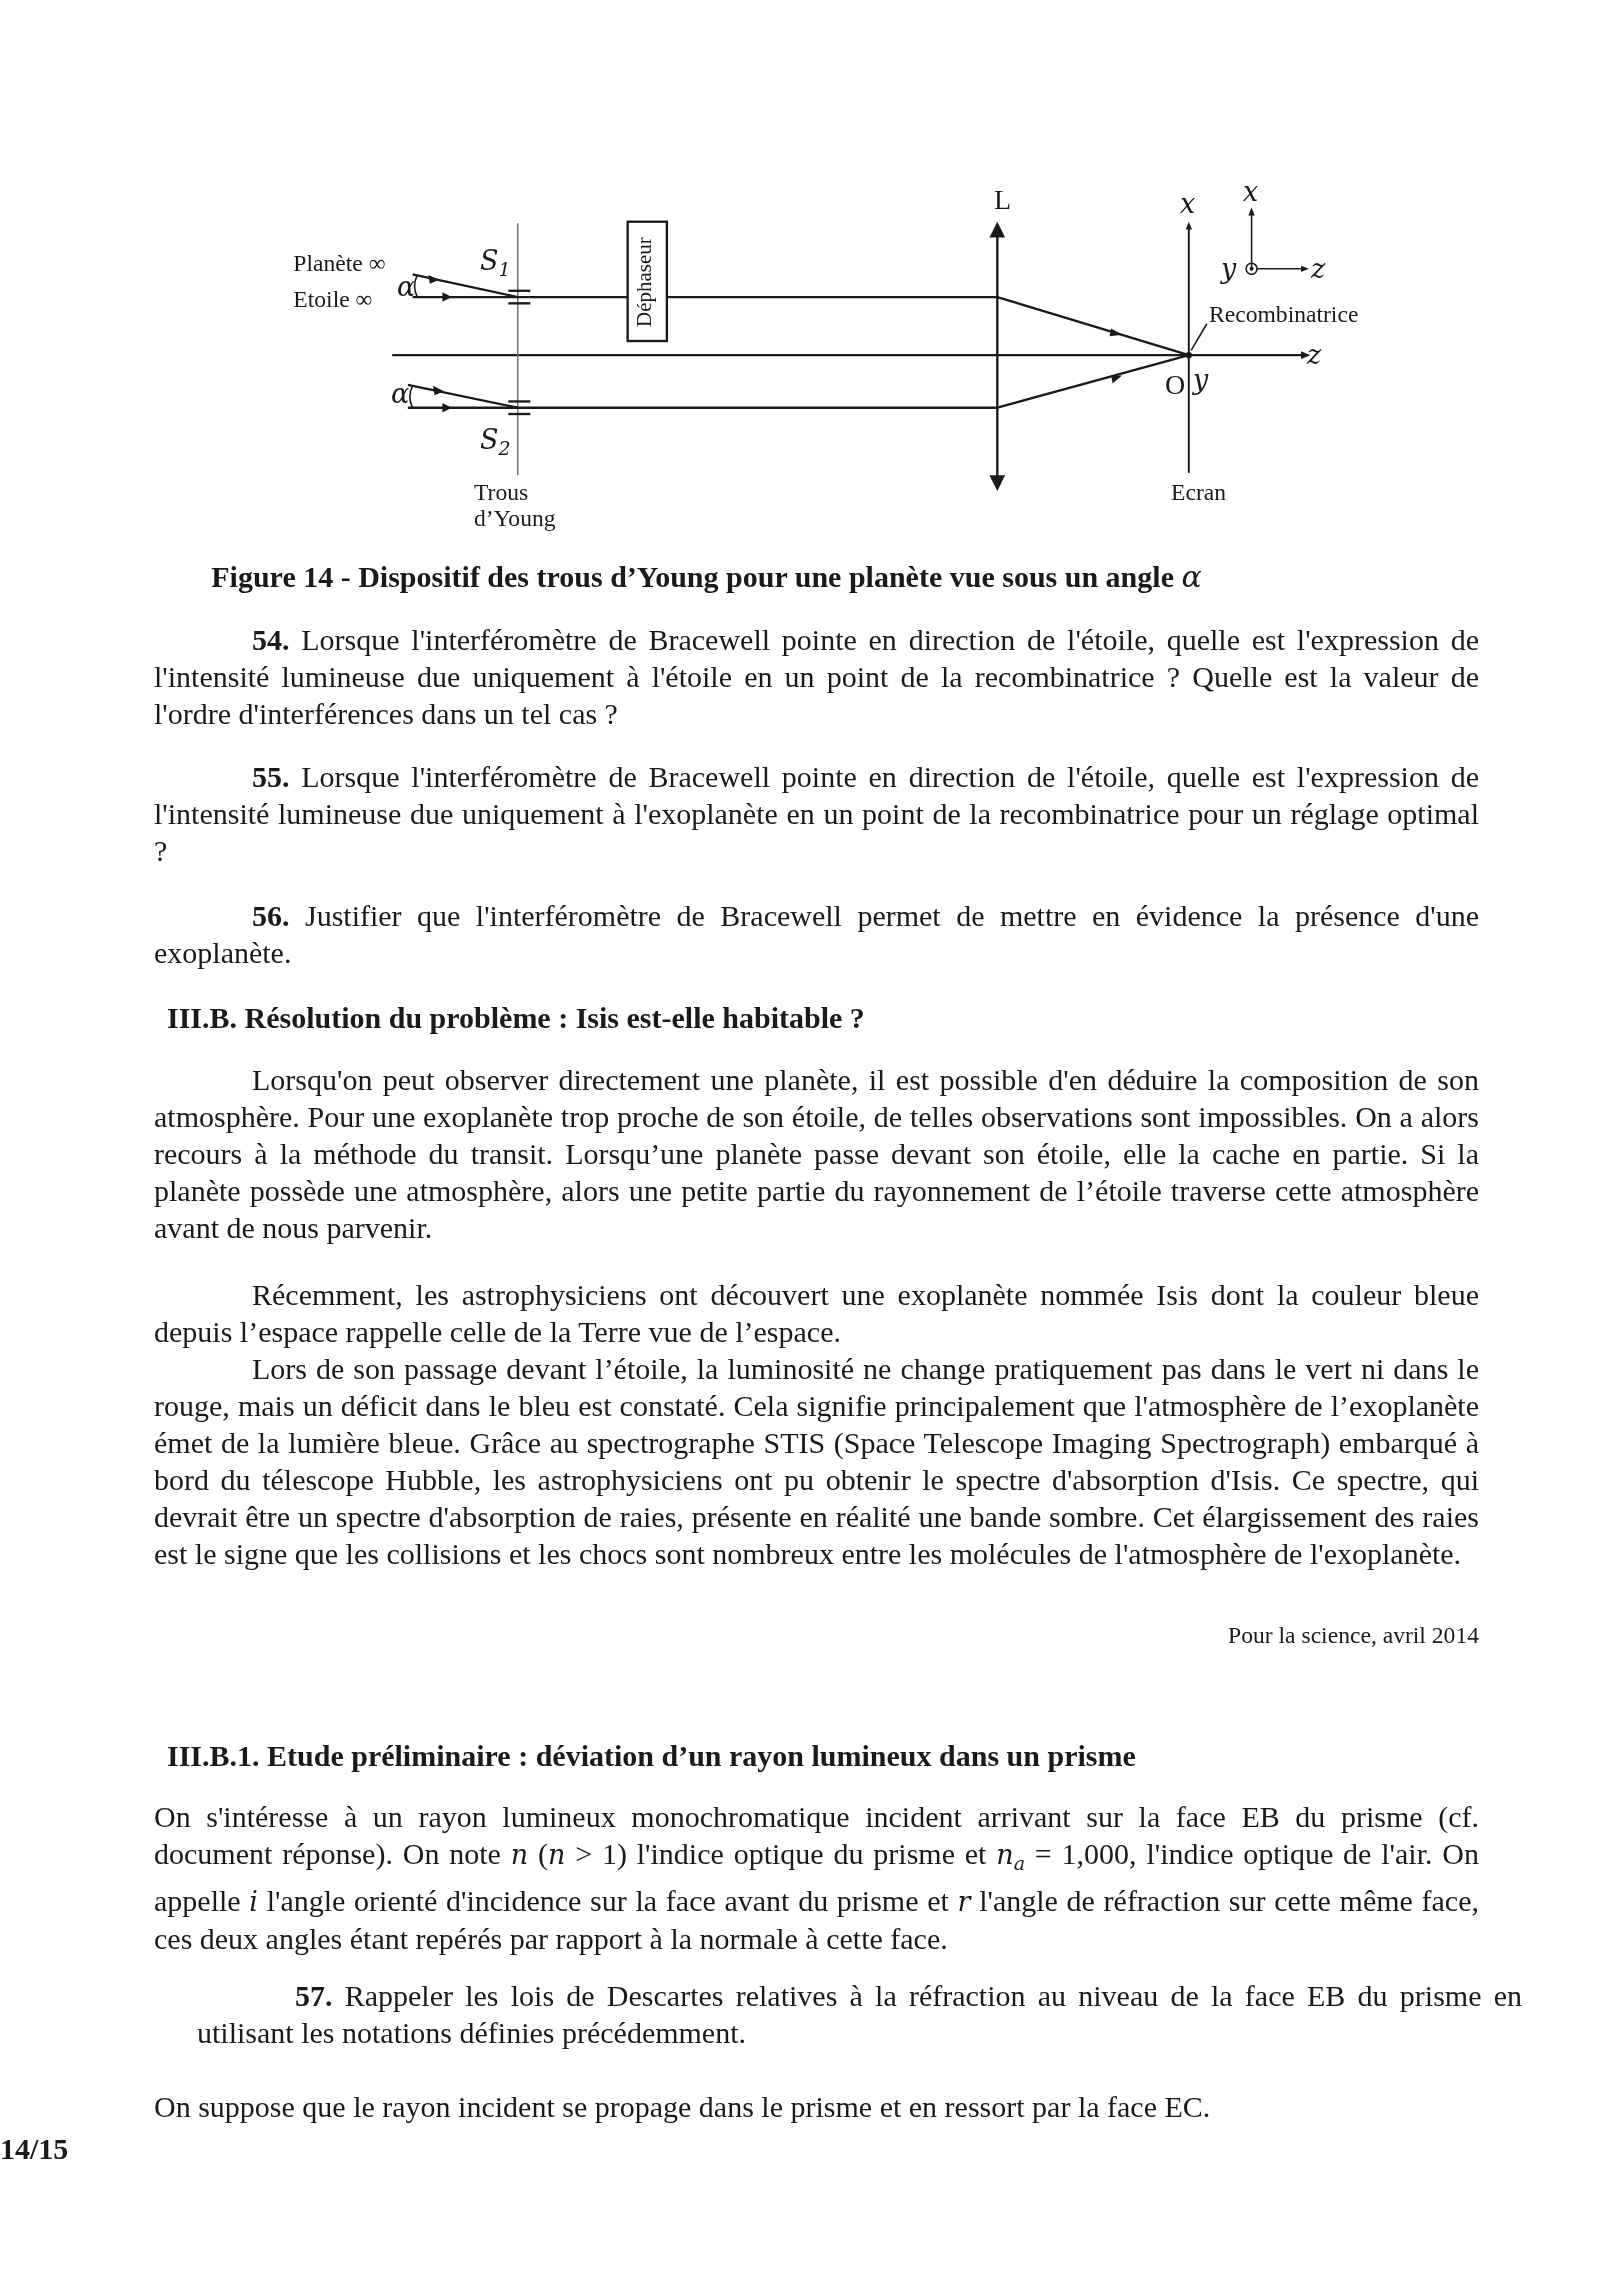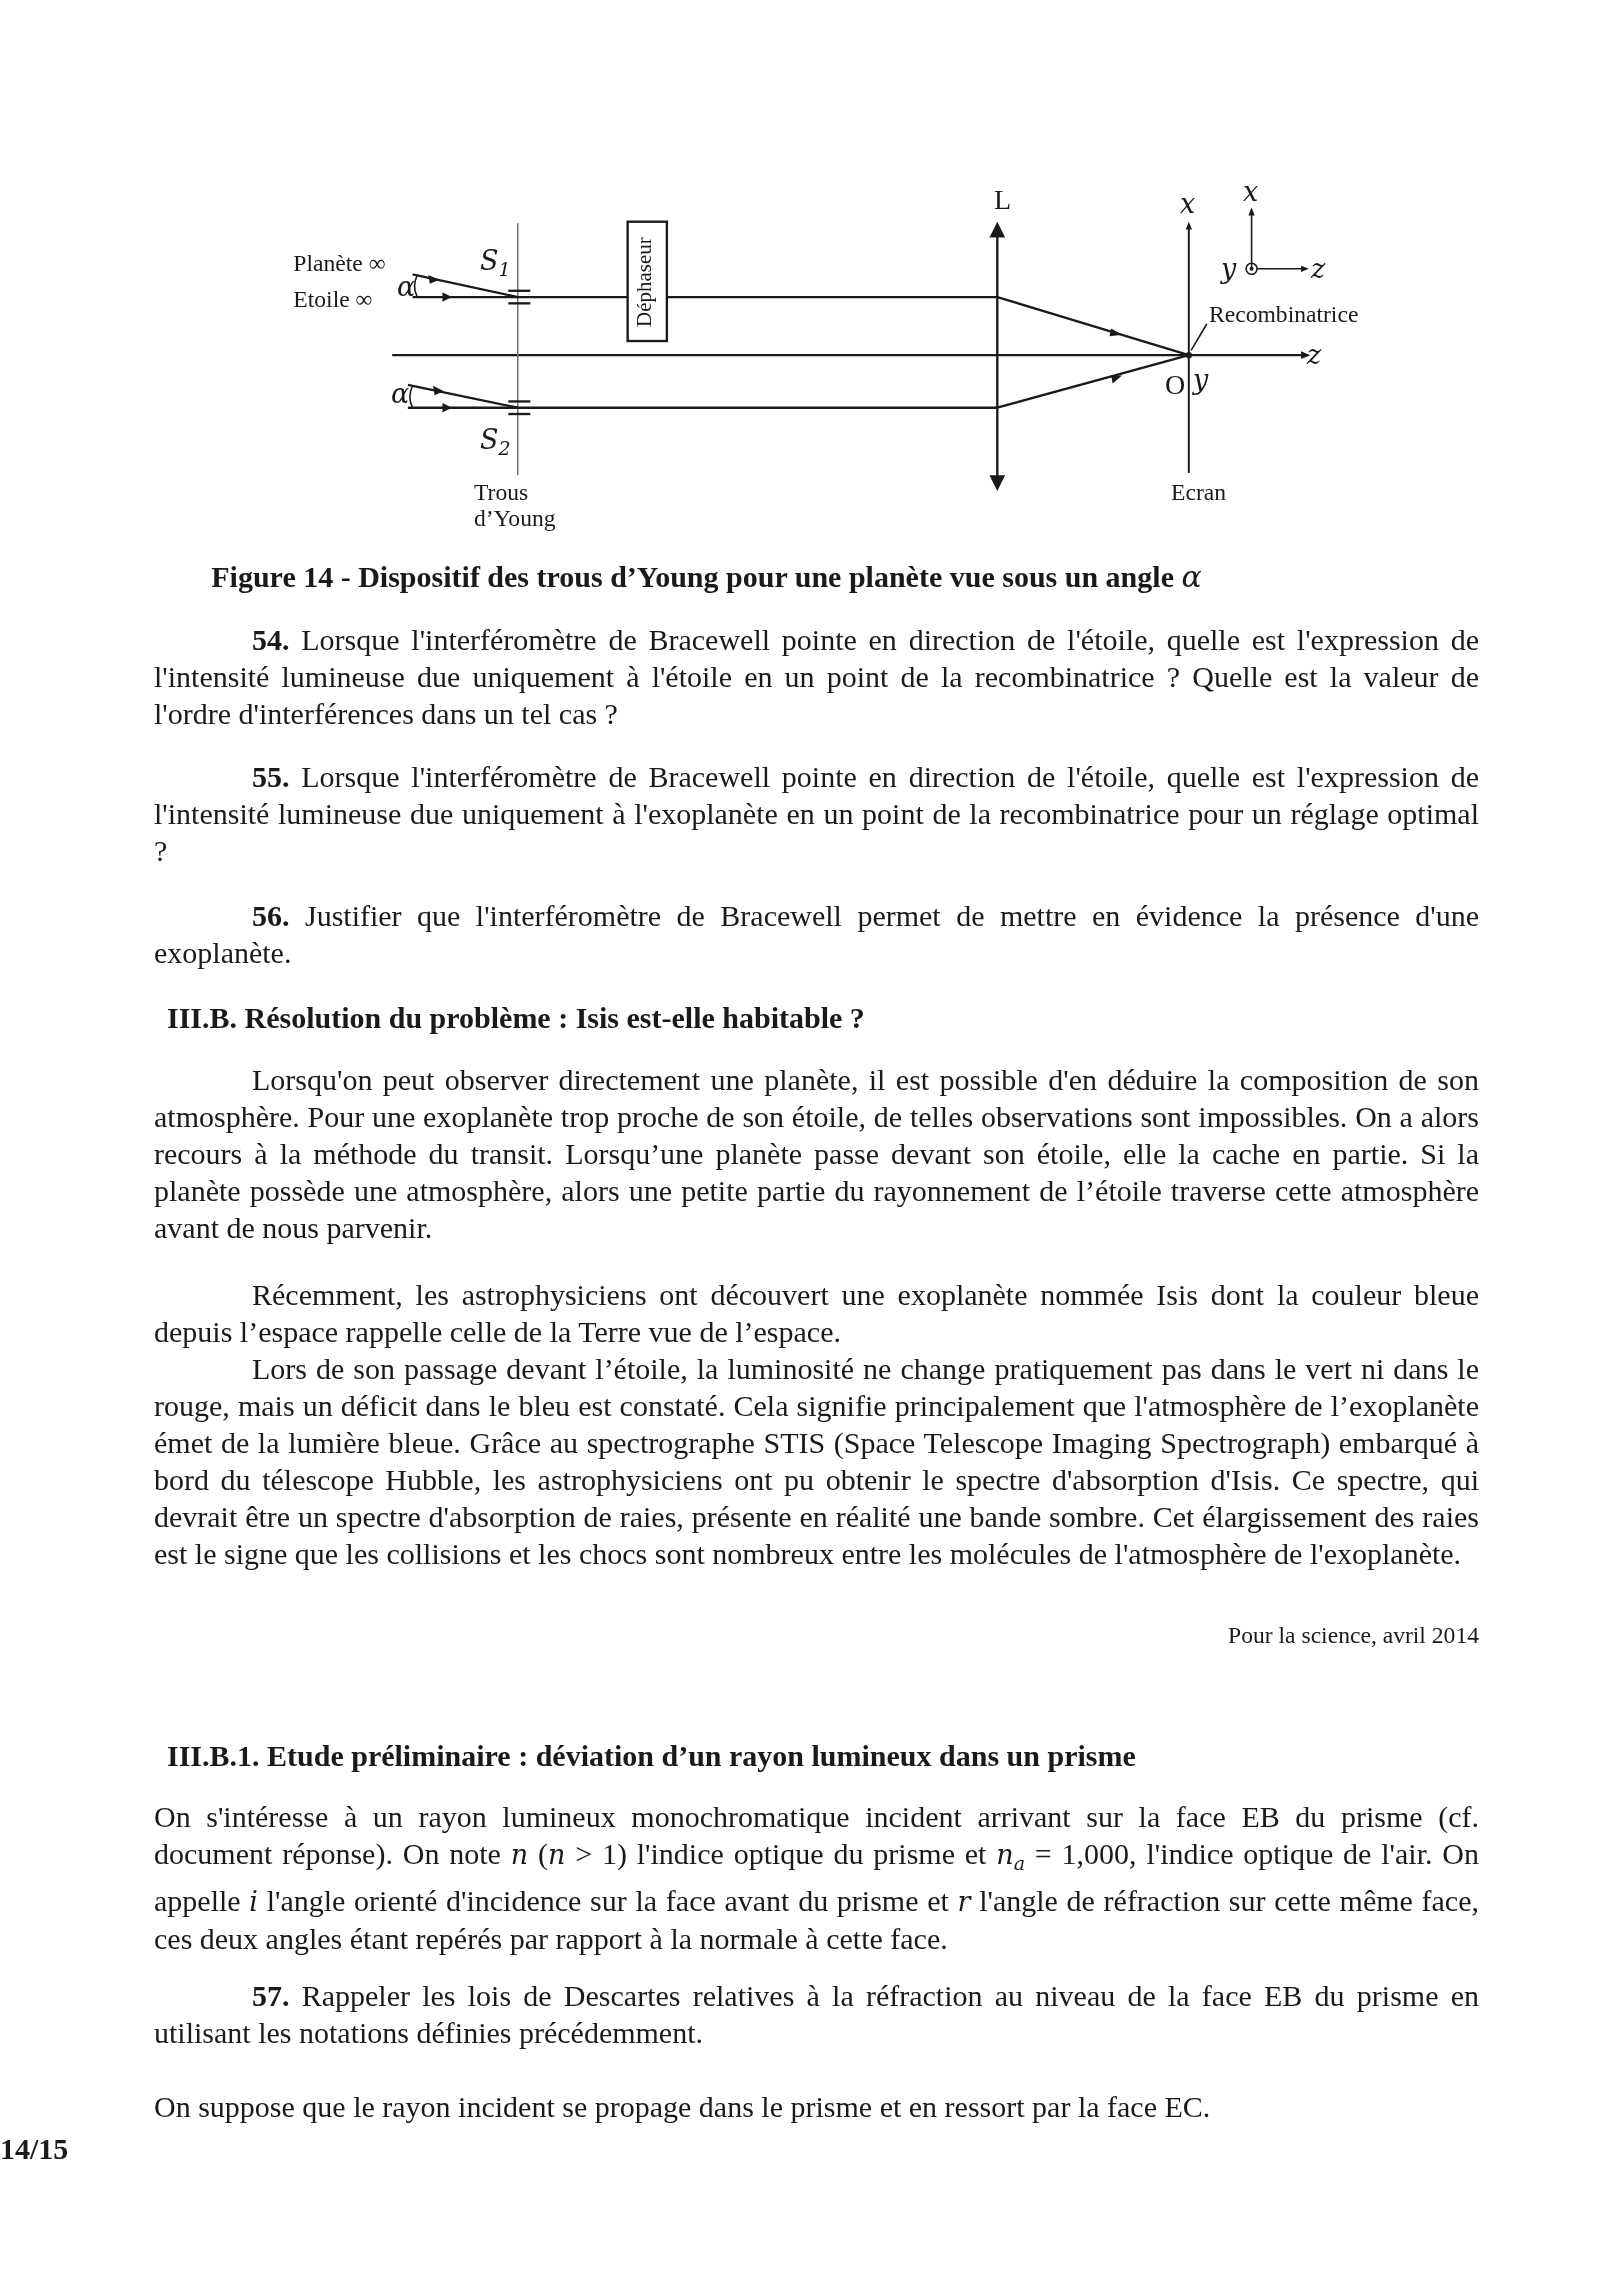--- a/index.html
+++ b/index.html
@@ -140,21 +140,21 @@
 
   <div class="source" style="top:1622px;text-align:center;">Pour la science, avril 2014</div>
 
 
   <div class="heading" style="top:1737px;">III.B.1. Etude préliminaire : déviation d’un rayon lumineux dans un prisme</div>
 
   <div class="block" style="top:1798px;">
     <p><span>On s'intéresse à un rayon lumineux monochromatique incident arrivant sur la face EB du prisme (cf. document réponse). On note </span><span class="var">n</span><span> (</span><span class="var">n</span><span> &gt; 1) l'indice optique du prisme et </span><span class="var">n</span><span class="var sub">a</span><span> = 1,000, l'indice optique de l'air. On appelle </span><span class="var">i</span><span> l'angle orienté d'incidence sur la face avant du prisme et </span><span class="var">r</span><span> l'angle de réfraction sur cette même face, ces deux angles étant repérés par rapport à la normale à cette face.</span></p>
   </div>
 
-  <div class="block" style="top:1977px;">
+  <div class="block" style="top:1977px;margin-left:43px;">
     <p class="indent"><span class="qnum">57.</span><span> Rappeler les lois de Descartes relatives à la réfraction au niveau de la face EB du prisme en utilisant les notations définies précédemment.</span></p>
   </div>
 
   <div class="block" style="top:2088px;">
     <p>On suppose que le rayon incident se propage dans le prisme et en ressort par la face EC.</p>
   </div>
 
   <div class="footer" style="top:2132px;">14/15</div>
 </div>
 

